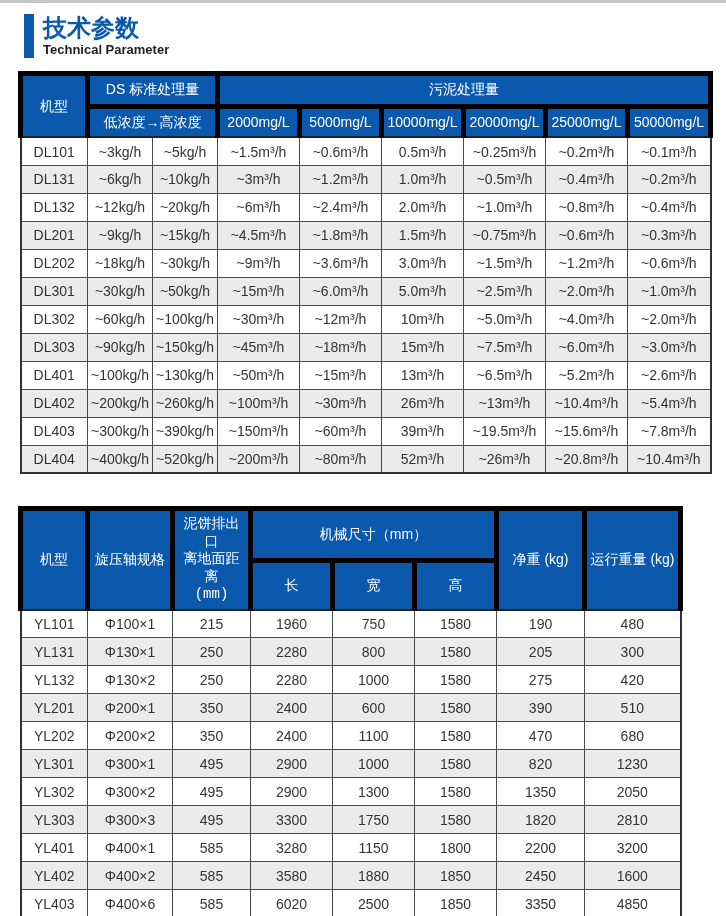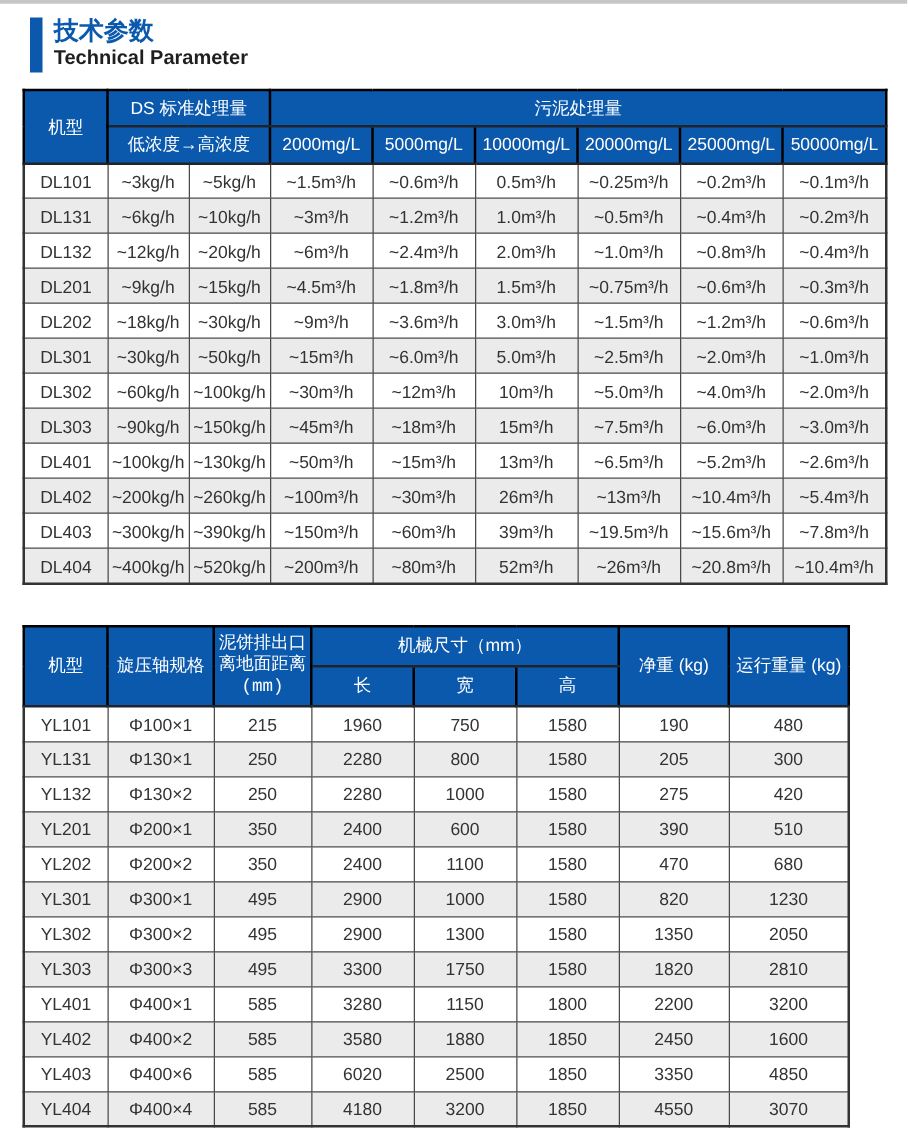--- a/index.html
+++ b/index.html
@@ -13,29 +13,29 @@
   body{
     width:726px;height:916px;
     background:#ffffff;
     font-family:"Liberation Sans","DejaVu Sans",sans-serif;
     color:#333;
     overflow:hidden;
   }
   .top-line{height:3px;background:#c6c6c6;}
   .section-header{display:flex;align-items:stretch;margin:11px 0 0 24px;}
   .accent-bar{width:10px;background:var(--accent);margin-right:9px;}
-  .titles h1{margin:0;font-size:20px;line-height:1.15;font-weight:bold;color:var(--accent);}
-  .titles h2{margin:0;font-size:16px;line-height:1.3;font-weight:bold;color:#1f1f1f;}
+  .titles h1{margin:0;font-size:24px;line-height:1.15;font-weight:bold;color:var(--accent);}
+  .titles h2{margin:0;font-size:13px;line-height:1.3;font-weight:bold;color:#1f1f1f;}
 
   table{border-collapse:collapse;table-layout:fixed;margin-left:18px;}
   table{border:2px solid #333;}
   th{
     background:var(--accent);color:#fff;font-weight:normal;
     font-size:14px;line-height:1.25;padding:5px 2px;
-    border:2px solid #000000;text-align:center;vertical-align:middle;
+    border:5px solid #000000;text-align:center;vertical-align:middle;
   }
   thead th{border-bottom:2px solid #20242a;}
   td{
     text-align:center;vertical-align:middle;
     font-size:14px;color:#333;height:28px;padding:0 2px;
     border:1px solid var(--td-border);background:#fff;
   }
   tbody tr:nth-child(even) td{background:var(--row-alt);}
   .t1{width:690px;margin-top:13px;}
   .t2{width:660px;margin-top:32px;}

